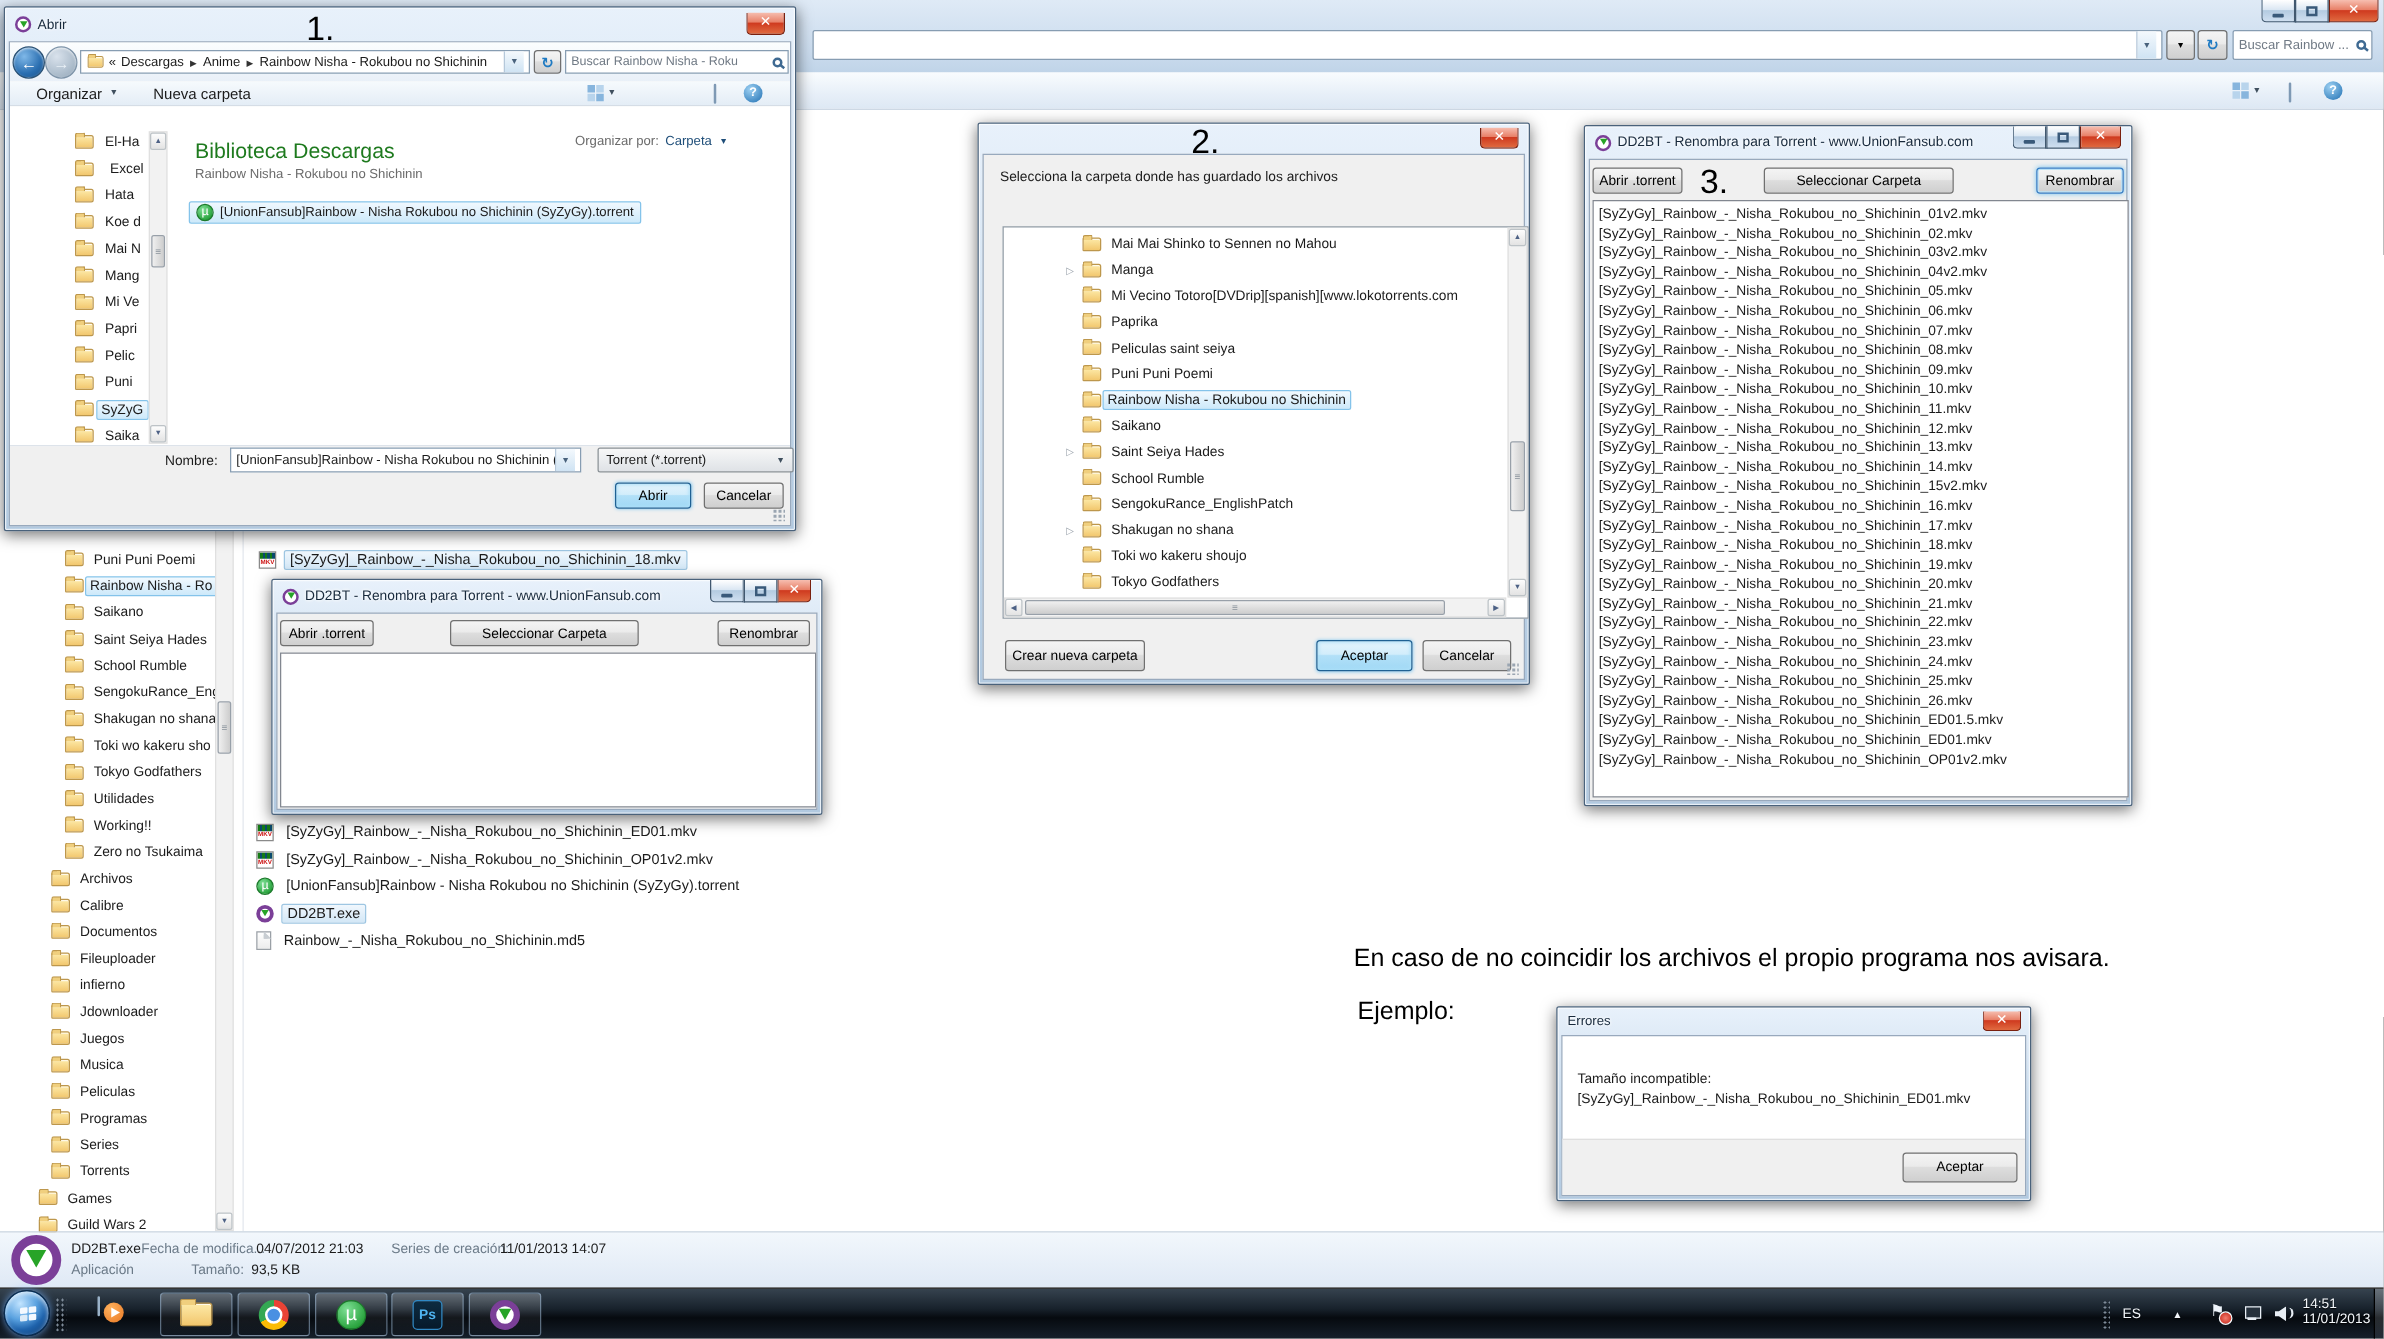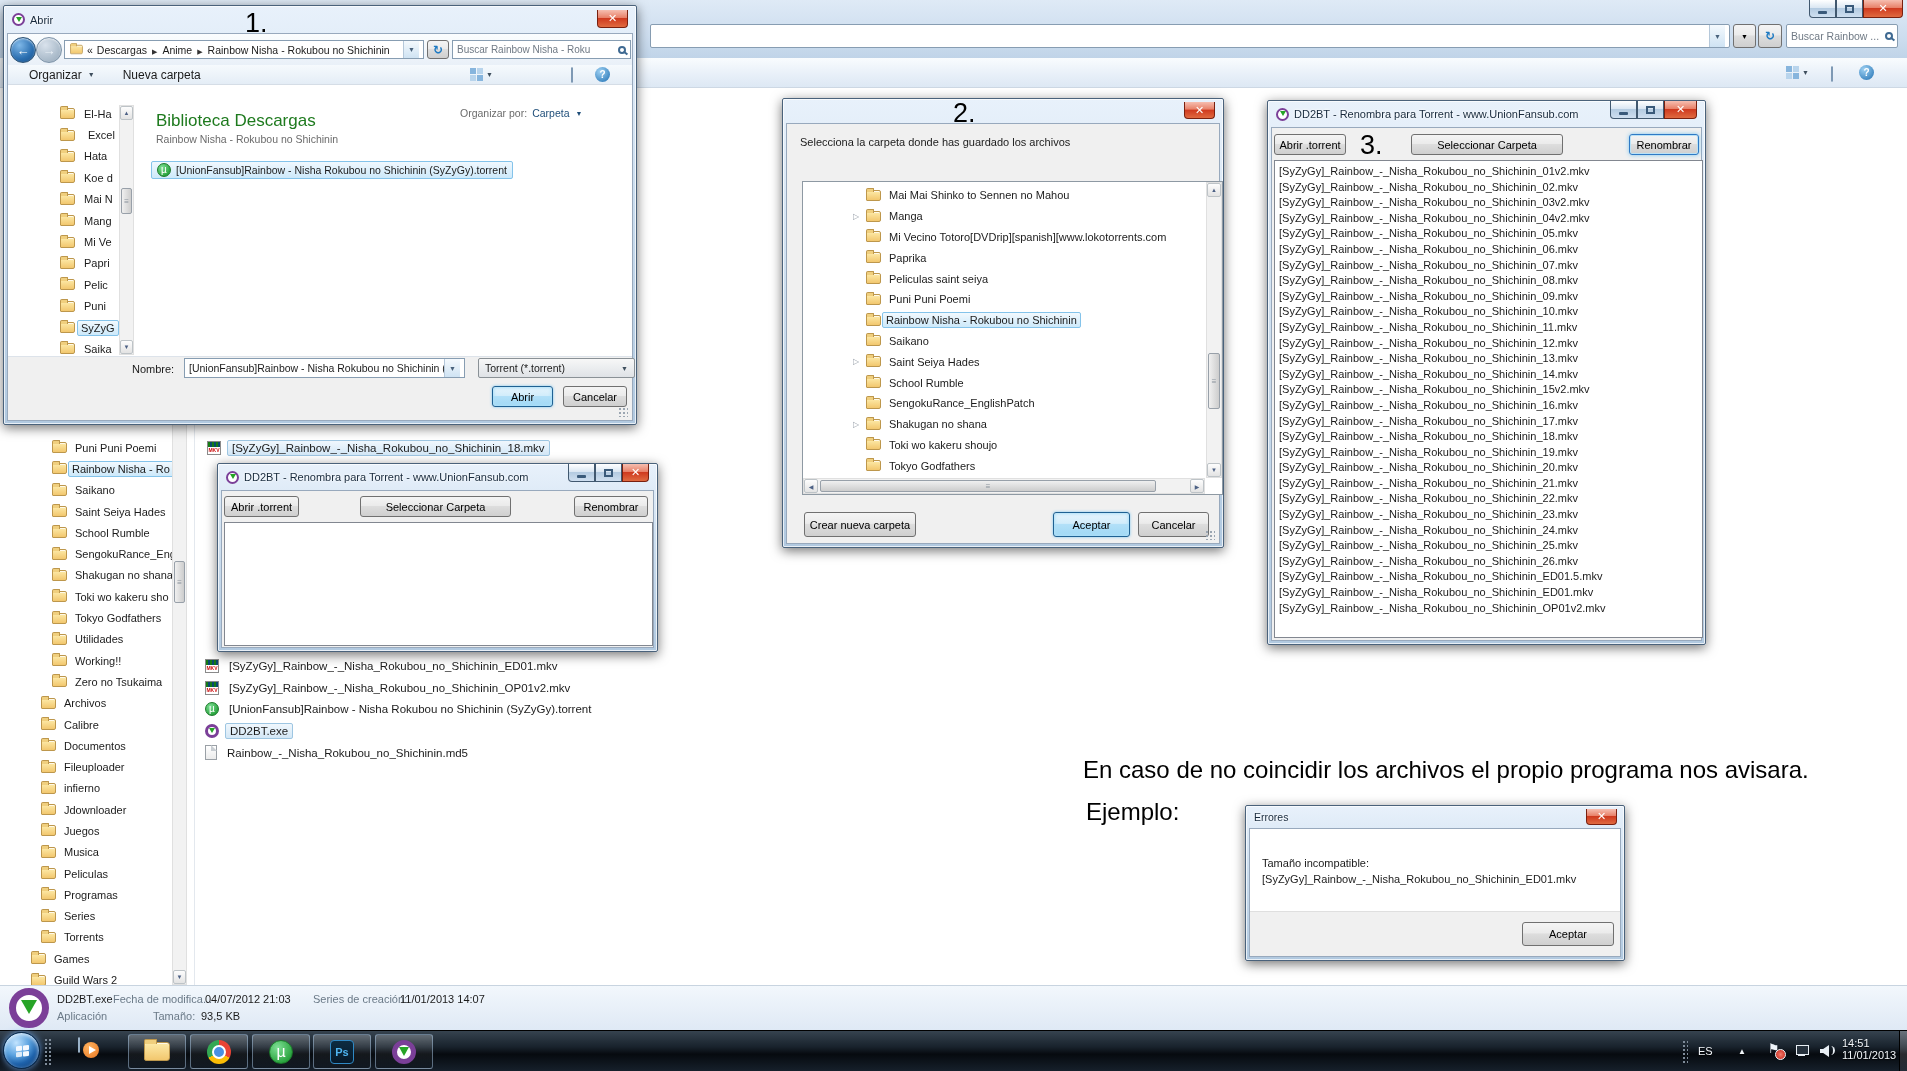--- a/index.html
+++ b/index.html
@@ -164,21 +164,21 @@
 .trayvol { position:absolute; width:16px; height:12px; }
 .trayvol::before { content:""; position:absolute; left:0; top:0; width:9px; height:12px; background:#e8eef4;
   clip-path:polygon(0 33%,35% 33%,100% 0,100% 100%,35% 67%,0 67%); }
 .trayvol::after { content:""; position:absolute; right:1px; top:1px; width:5px; height:9px;
   border-right:2px solid #e8eef4; border-radius:0 9px 9px 0; }
 .showdesk { position:absolute; right:0; top:0; width:8px; height:41px; border-left:1px solid #000;
   background:linear-gradient(rgba(255,255,255,.25),rgba(255,255,255,.05)); }
 
 
 .anno { position:absolute; color:#000; font-size:27px; }
-.annonote { position:absolute; color:#000; font-size:24px; white-space:nowrap; }
+.annonote { position:absolute; color:#000; font-size:20px; white-space:nowrap; }
 
 
 .crumbsep::before { content:"▶"; font-size:7px; color:#333; padding:0 5px; }
 .crumb:last-child .crumbsep { display:none; }
 .grip { position:absolute; right:4px; bottom:3px; width:10px; height:10px;
   background-image:radial-gradient(#9aa5b1 40%,transparent 42%); background-size:4px 4px; }
 .italicgray { color:#707a85; }
 </style>
 </head>
 <body>

